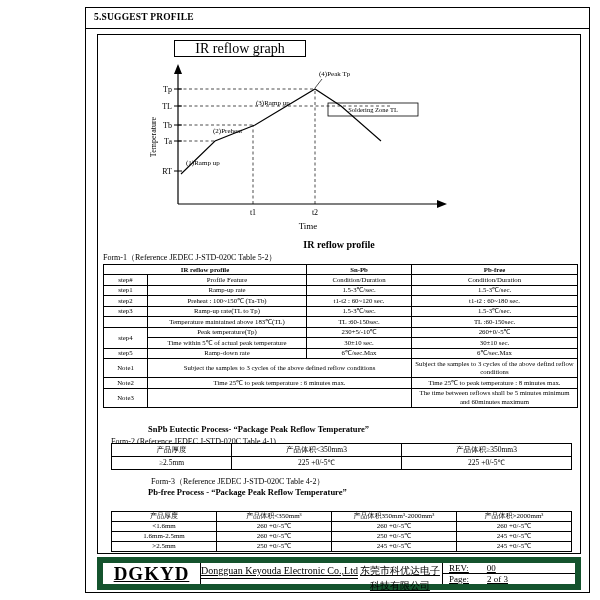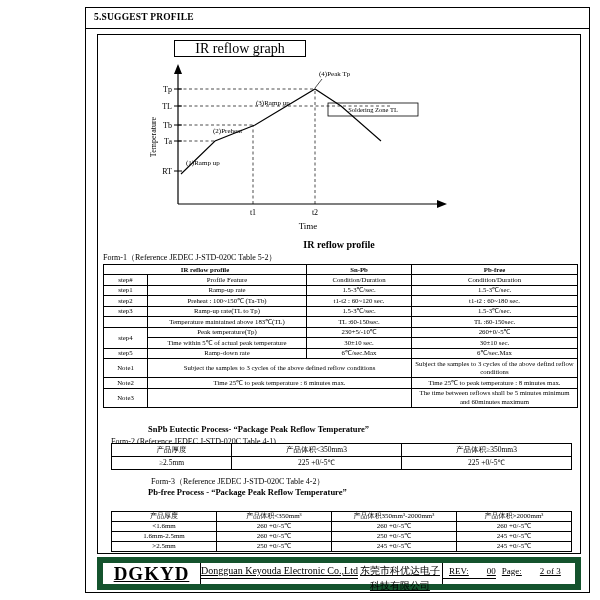--- a/index.html
+++ b/index.html
@@ -45,21 +45,21 @@
   .form3 { left:13px; top:476px; width:460px; }
   .form3 td { font-size:7px; height:10px; padding:0 2px; }
   .c3-a{width:105px} .c3-b{width:115px} .c3-c{width:125px} .c3-d{width:115px}
 
   .footer { position:absolute; left:11px; top:549px; width:484px; height:33px; border:6px solid #14532d; display:flex;text-decoration:underline; }
   .logo-cell { width:98px; border-right:1px solid #000; display:flex; align-items:center; justify-content:center;
                font-size:19px; font-weight:bold; letter-spacing:1px; }
   .company-cell { width:242px; border-right:1px solid #000; display:flex; flex-direction:row; }
   .company-en { height:16px; border-bottom:1px solid #000; text-align:center; font-size:10px; line-height:15px; }
   .company-cn { flex:1; text-align:center; font-size:10px; line-height:15px; }
-  .meta-cell { flex:1; display:flex; flex-direction:row; font-size:9px; }
+  .meta-cell { flex:1; display:flex; flex-direction:column; font-size:9px; }
   .meta-row { height:16px; display:flex; align-items:center; padding-left:6px; }
   .meta-row.first { border-bottom:1px solid #000; }
   .meta-val { margin-left:18px; }
 </style>
 </head>
 <body>
 
 <div class="page">
   <div class="frame">
 

